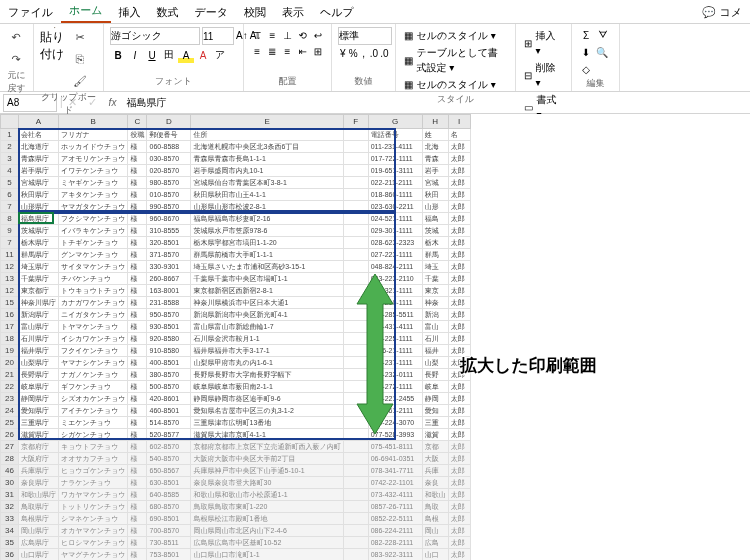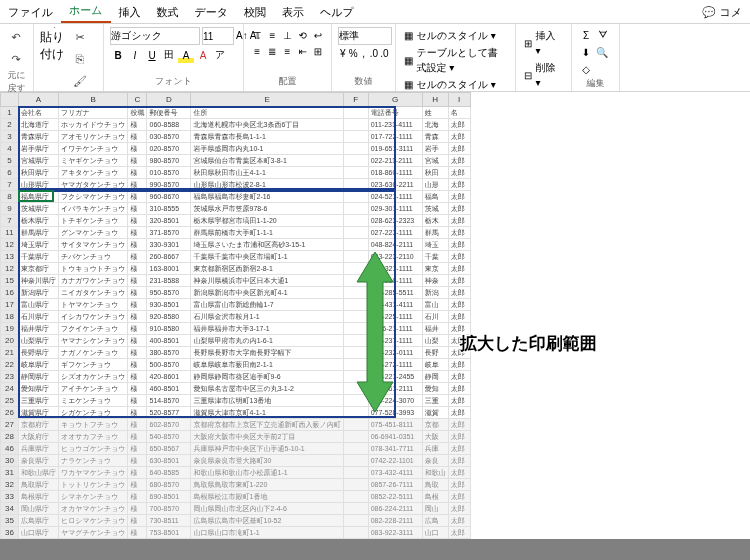--- a/index.html
+++ b/index.html
@@ -183,20 +183,28 @@
         <div class="mini">ᗊ</div>
         <div class="mini">⬇</div>
         <div class="mini">🔍</div>
         <div class="mini">◇</div>
       </div>
       <div class="group-label">編集</div>
     </div>
 
   </div>
 
+  <div class="formula-bar">
+    <div class="namebox">A8</div>
+    <div style="color:#ccc">|</div>
+    <div class="iconbtn" style="color:#ccc">✕</div>
+    <div class="iconbtn" style="color:#ccc">✓</div>
+    <div class="fx">fx</div>
+    <div class="formula-input">福島県庁</div>
+  </div>
 </div>
 
 <div class="sheet-area">
   <table class="sheet">
     <thead>
       <tr>
         <th class="corner"></th>
         <th class="col-a">A</th>
         <th class="col-b">B</th>
         <th class="col-c">C</th>

